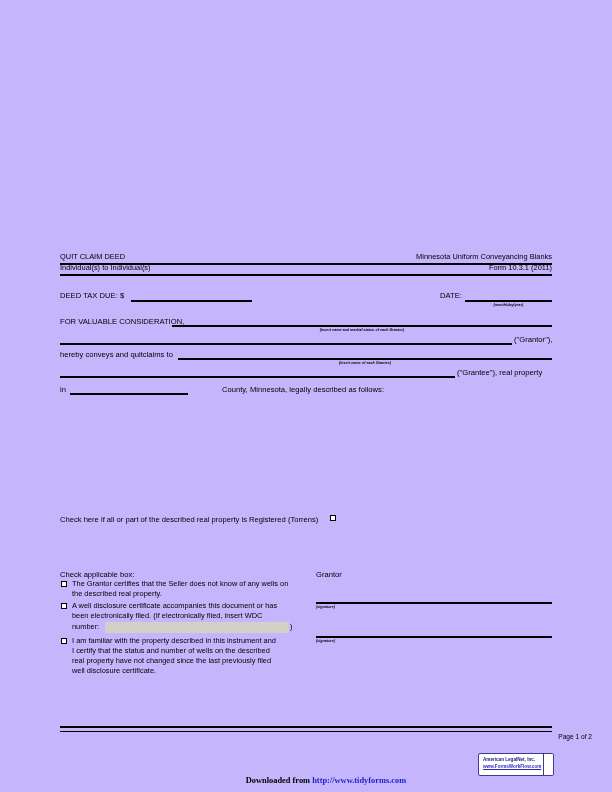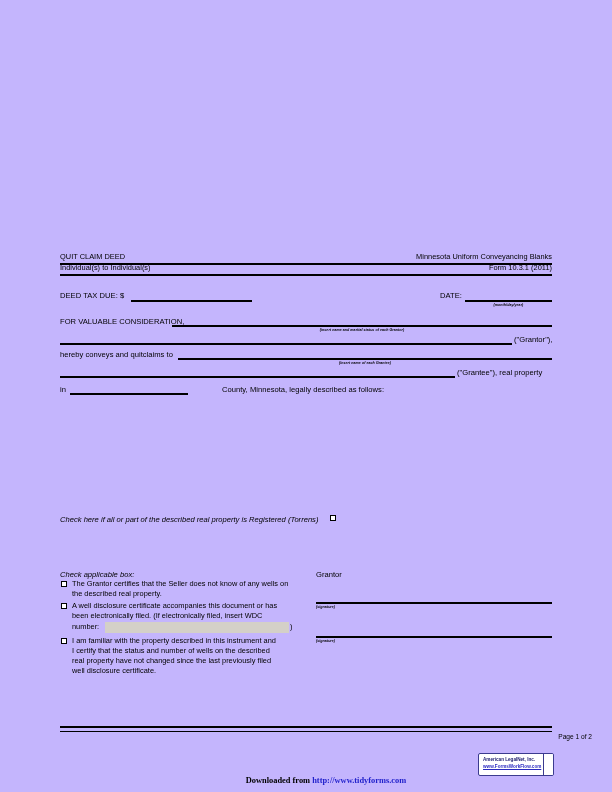--- a/index.html
+++ b/index.html
@@ -36,21 +36,20 @@
   }
   .body-t {
     position: absolute;
     font-size: 7.6px;
     white-space: nowrap;
     letter-spacing: 0.02px;
   }
   .body-i {
     position: absolute;
     font-size: 7.6px;
-    font-style: italic;
     white-space: nowrap;
   }
   .hdr-t {
     position: absolute;
     font-size: 7.4px;
     white-space: nowrap;
     letter-spacing: 0.02px;
   }
 
   

